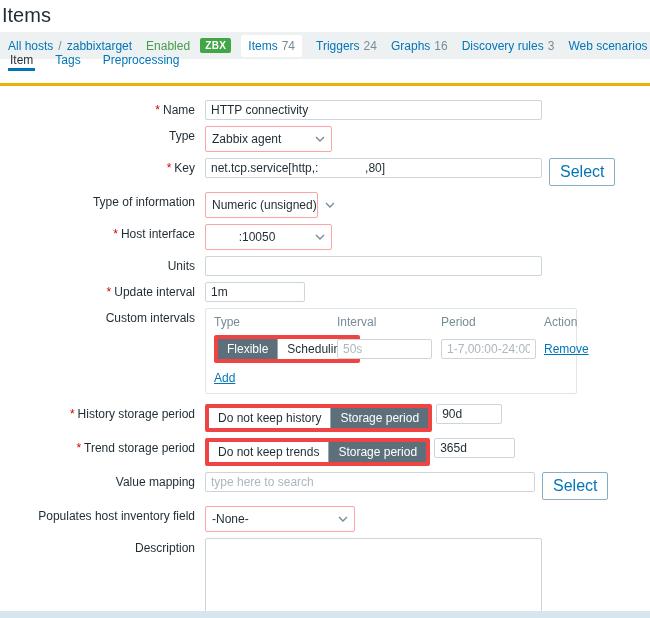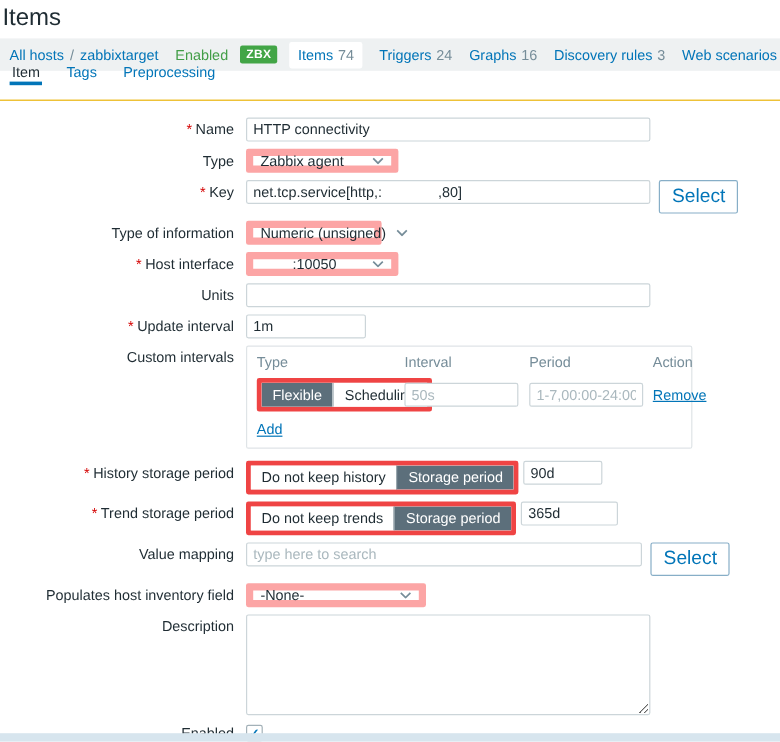--- a/index.html
+++ b/index.html
@@ -14,40 +14,40 @@
   .navbar a, .link { color: #0275b8; text-decoration: none; cursor: pointer; }
   .nav-sep { color: #768d99; margin: 0 5px; }
   .nav-status { color: #429e47; margin-left: 14px; }
   .zbx-badge { background: #42a546; color: #fff; font-weight: bold; font-size: 10px;
     padding: 2px 5px; border-radius: 2px; margin-left: 10px; letter-spacing: .4px; }
   .nav-item { margin-left: 14px; color: #0275b8; cursor: pointer; }
   .nav-count { color: #768d99; margin-left: 4px; }
   .nav-item.active-chip { background: #fff; border-radius: 2px; padding: 4px 7px; margin-left: 10px; }
 
   
-  .tabs { display: flex; align-items: flex-end; padding: 12px 8px; border-bottom: 1px solid #eab308; height: 21px; }
+  .tabs { display: flex; align-items: flex-end; padding: 12px 8px; border-bottom: 3px solid #eab308; height: 21px; }
   .tab { padding: 2px 2px 4px; margin-right: 18px; color: #0275b8; cursor: pointer; }
   .tab.active { color: #1f2c33; border-bottom: 3px solid #0275b8; padding-bottom: 1px; }
 
   
   .form { padding-top: 14px; }
   .row { display: flex; align-items: flex-start; margin-bottom: 6px; }
   .lbl { width: 205px; text-align: right; padding: 3px 10px 0 0; flex: none; }
   .req { color: #d40000; margin-right: 3px; }
   .fld { display: flex; align-items: flex-start; }
 
   input[type=text] { height: 20px; border: 1px solid #ccd5d9; border-radius: 2px;
     padding: 0 5px; font: 12px "Liberation Sans", sans-serif; color: #1f2c33; outline: none; }
   input::placeholder { color: #aab8be; }
   textarea { border: 1px solid #ccd5d9; border-radius: 2px; font: 12px "Liberation Sans", sans-serif;
     resize: both; outline: none; }
 
-  .select { height: 20px; border: 6px solid #fca5a5; border-radius: 2px; background: #fff;
+  .select { height: 20px; border: 1px solid #fca5a5; border-radius: 2px; background: #fff;
     display: inline-flex; align-items: center; justify-content: space-between;
-    padding: 0 6px; cursor: pointer; white-space: pre; }
+    padding: 12px 6px; cursor: pointer; white-space: pre; }
   .select svg { flex: none; margin-left: 8px; }
 
   .btn { display: inline-block; background: #fff; border: 1px solid #87aec7; border-radius: 2px;
     color: #0275b8; font-size: 16px; padding: 4px 10px; cursor: pointer; white-space: nowrap; }
 
   .seg { display: inline-flex; border: 4px solid #ef4444; border-radius: 2px; overflow: hidden; }
   .seg-opt { padding: 3px 9px; background: #fff; color: #1f2c33; cursor: pointer; white-space: nowrap; }
   .seg-opt + .seg-opt { border-left: 1px solid #99a7ae; }
   .seg-opt.sel { background: #5c6f7b; color: #fff; }
 

